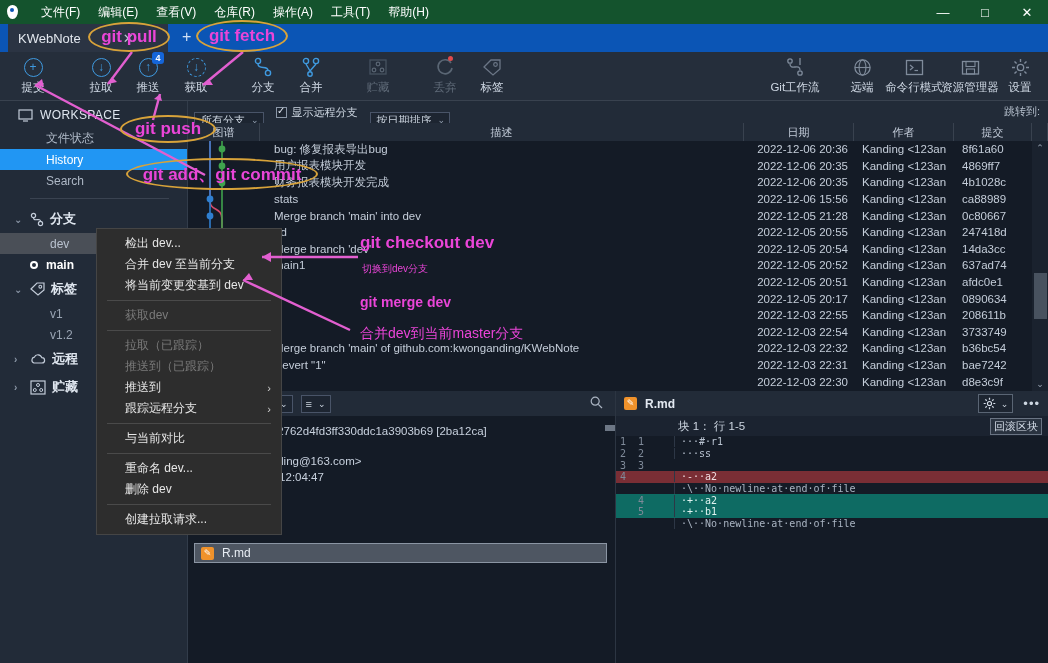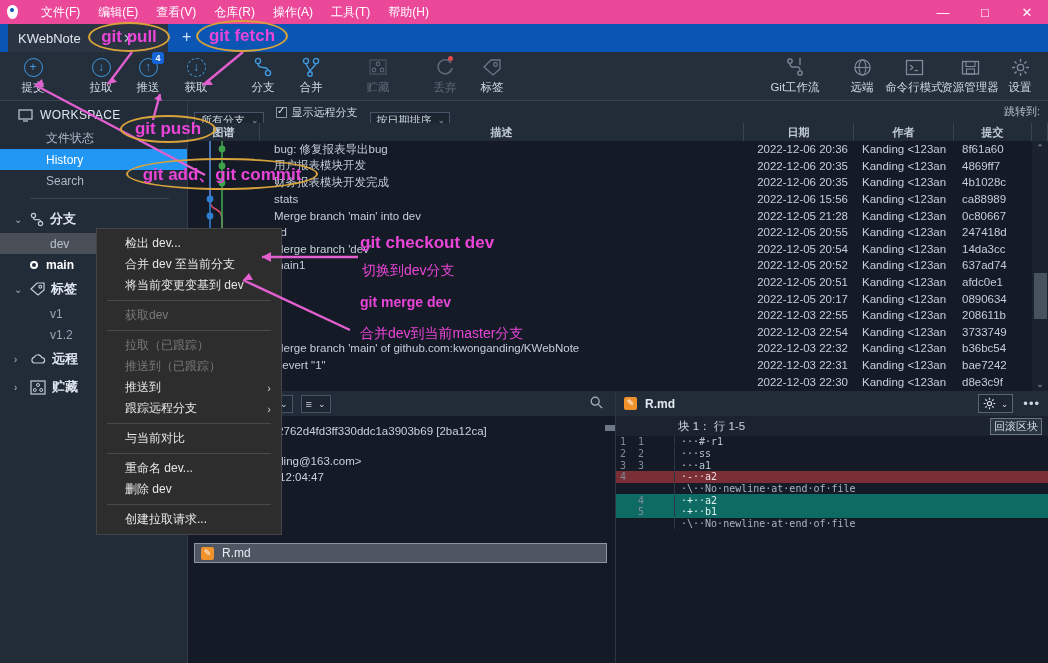--- a/index.html
+++ b/index.html
@@ -10,21 +10,21 @@
     font-size: 12px;
     color: #c8d0dc;
     overflow: hidden;
     position: relative;
   }
   #app { position: relative; width: 1048px; height: 663px; }
 
   
   .titlebar {
     position: absolute; top: 0; left: 0; width: 1048px; height: 24px;
-    background: #ec4899; display: flex; align-items: center;
+    background: #14532d; display: flex; align-items: center;
   }
   .logo-pin {
     width: 24px; height: 24px; display: flex; align-items: center; justify-content: center;
   }
   .logo-pin .dot {
     width: 11px; height: 14px; background: #ffffff;
     border-radius: 50% 50% 50% 50% / 44% 44% 60% 60%;
     position: relative;
   }
   .logo-pin .dot::after {
@@ -141,21 +141,21 @@
   }
   .jumpto {
     position: absolute; right: 8px; top: 104px; font-size: 11px; color: #b5bfcc;
   }
 
   
   .ctable {
     position: absolute; top: 123px; left: 188px; width: 860px; height: 268px;
     background: #141b26;
   }
-  .chead { display: flex; height: 18px; background: #222b38; font-size: 11px; color: #c2cbd8; font-weight: bold; }
+  .chead { display: flex; height: 18px; background: #222b38; font-size: 11px; color: #c2cbd8; }
   .chead > div {
     border-right: 1px solid #39424f; display: flex; align-items: center; justify-content: center;
   }
   .col-graph { width: 72px; }
   .col-desc  { flex: 1; }
   .col-date  { width: 110px; }
   .col-auth  { width: 100px; }
   .col-hash  { width: 78px; }
   .col-scr   { width: 16px; }
   .crow {
@@ -751,21 +751,20 @@
           <div class="tx">···#·r1</div>
         </div>
         <div class="dline ">
           <div class="n1">2</div>
           <div class="n2">2</div>
           <div class="tx">···ss</div>
         </div>
         <div class="dline ">
           <div class="n1">3</div>
           <div class="n2">3</div>
-          <div class="tx">···a1</div>
         </div>
         <div class="dline del">
           <div class="n1">4</div>
           <div class="n2"></div>
           <div class="tx">·-··a2</div>
         </div>
         <div class="dline nonl">
           <div class="n1"></div>
           <div class="n2"></div>
           <div class="tx">·\··No·newline·at·end·of·file</div>
@@ -866,21 +865,21 @@
   <div class="anno bub" style="left:120px; top:115px; width:96px; height:28px; font-size:17px">
     <span>git push</span>
   </div>
   <div class="anno bub" style="left:126px; top:158px; width:192px; height:32px; font-size:17px">
     <span>git add、git commit</span>
   </div>
 
   <div class="anno" style="left:360px; top:233px; font-size:17px">
     <span>git checkout dev</span>
   </div>
-  <div class="anno" style="left:362px; top:262px; font-size:14px; font-weight:normal">
+  <div class="anno" style="left:362px; top:262px; font-size:10px; font-weight:normal">
     <span>切换到dev分支</span>
   </div>
   <div class="anno" style="left:360px; top:294px; font-size:14px">
     <span>git merge dev</span>
   </div>
   <div class="anno" style="left:360px; top:325px; font-size:14px; font-weight:normal">
     <span>合并dev到当前master分支</span>
   </div>
 
 </div>

